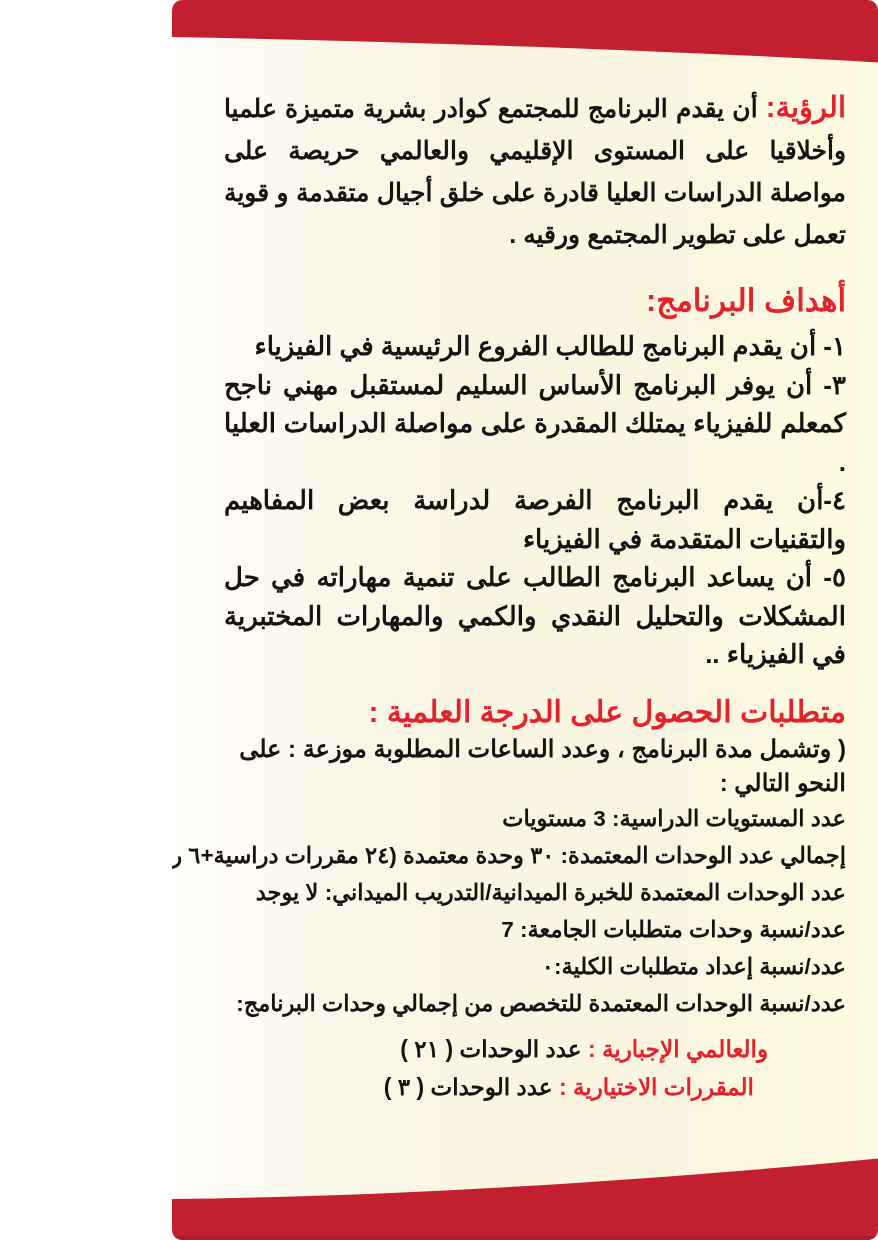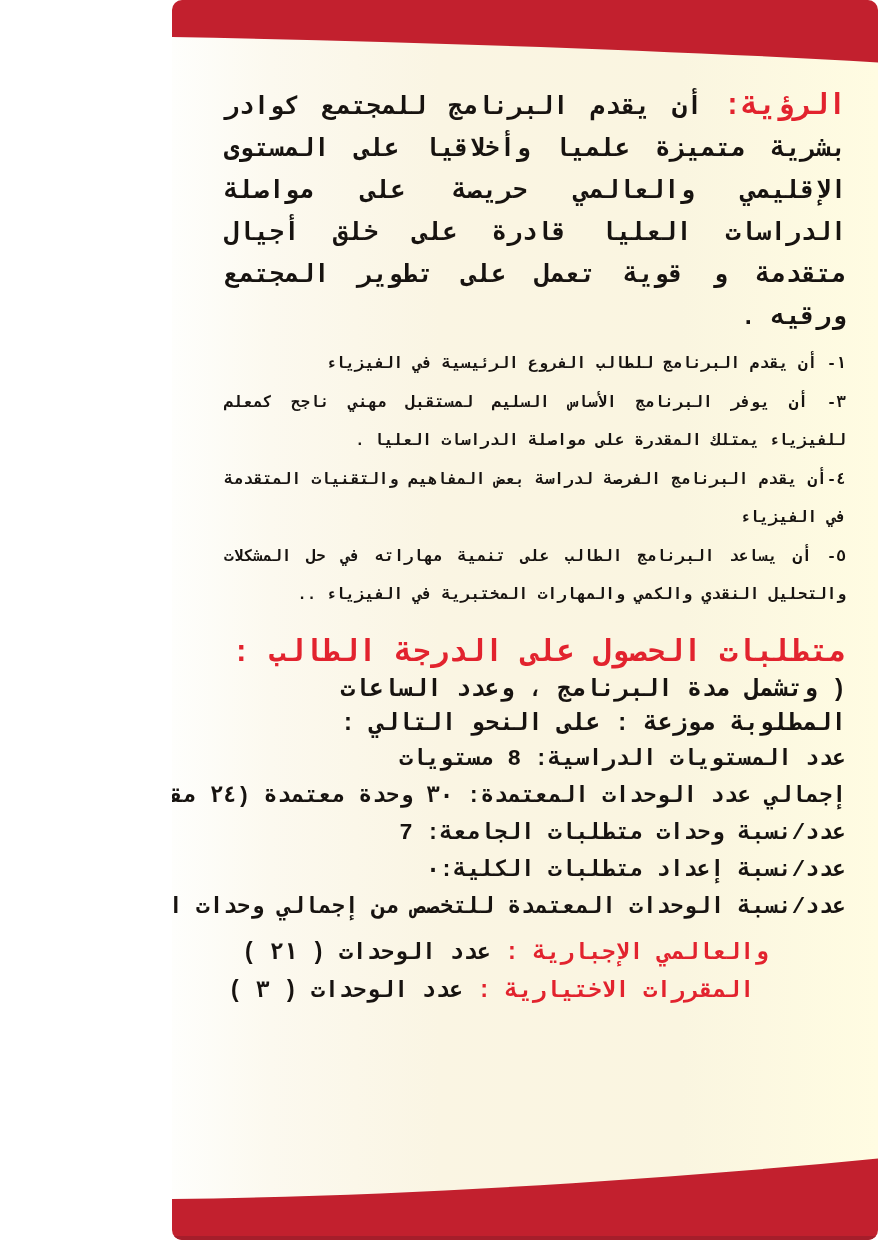--- a/index.html
+++ b/index.html
@@ -1,21 +1,21 @@
 <!DOCTYPE html>
 <html lang="ar" dir="rtl"><head>
 <meta charset="utf-8">
 <style>
   html,body{margin:0;padding:0;background:#ffffff;}
   .page{
     position:relative;
     width:706px;height:1240px;
     overflow:hidden;
     background:linear-gradient(90deg,#fefefc 0%,#fcf9ef 14%,#faf5e3 38%,#faf5e0 72%,#fffce2 100%);
-    font-family:Liberation Mono, monospace;
+    font-family:Liberation Sans, sans-serif;
     direction:rtl;
     border-radius:10px;
   }
   .ribbon{position:absolute;left:0;width:878px;display:block;}
   .ribbon-top{top:0;}
   .ribbon-bottom{bottom:0;}
   .content{
     position:absolute;top:80px;right:0;left:0;
     padding:0 32px 0 52px;
     color:#171310;
@@ -24,21 +24,21 @@
   }
   .para{margin:0;font-size:25px;line-height:42px;text-align:justify;text-justify:inter-word;}
   .vision-para{margin-top:6px;}
   .mission-para{margin-top:30px;}
   .red{color:#e2232e;}
   .sec-label{font-size:29px;}
   .sec-heading{margin:0;font-size:31px;line-height:40px;color:#e2232e;}
   .objectives-heading{margin-top:26px;}
   .objectives-list{
     margin:6px 0 0 0;padding:0;list-style:none;
-    font-size:16px;line-height:38.5px;
+    font-size:26px;line-height:38.5px;
   }
   .objectives-list li{text-align:justify;text-justify:inter-word;}
   .requirements-heading{margin-top:18px;font-size:30px;}
   .req-intro{margin-top:0;font-size:24px;line-height:34px;}
   .req-lines{font-size:22.5px;line-height:37px;}
   .req-line{white-space:nowrap;}
   .course-lines{margin-top:8px;font-size:23px;line-height:38px;}
   .course-line{white-space:nowrap;}
   .indent-1{padding-right:78px;}
   .indent-2{padding-right:92px;}
@@ -58,35 +58,37 @@
   </svg>
 
   <div class="content">
 
     <p class="para vision-para">
       <span class="red sec-label">الرؤية:</span>
       <span>أن يقدم البرنامج للمجتمع كوادر بشرية متميزة علميا وأخلاقيا على المستوى الإقليمي والعالمي حريصة على مواصلة الدراسات العليا قادرة على خلق أجيال متقدمة و قوية تعمل على تطوير المجتمع ورقيه .</span>
     </p>
 
 
+    <h2 class="sec-heading objectives-heading">أهداف البرنامج:</h2>
 
     <ul class="objectives-list">
       <li>١- أن يقدم البرنامج للطالب الفروع الرئيسية في الفيزياء</li>
       <li>٣- أن يوفر البرنامج الأساس السليم لمستقبل مهني ناجح كمعلم للفيزياء يمتلك المقدرة على مواصلة الدراسات العليا .</li>
       <li>٤-أن يقدم البرنامج الفرصة لدراسة بعض المفاهيم والتقنيات المتقدمة في الفيزياء</li>
       <li>٥- أن يساعد البرنامج الطالب على تنمية مهاراته في حل المشكلات والتحليل النقدي والكمي والمهارات المختبرية في الفيزياء ..</li>
     </ul>
 
-    <h2 class="sec-heading requirements-heading">متطلبات الحصول على الدرجة الطالب :</h2>
+    <h2 class="sec-heading requirements-heading">متطلبات الحصول على الدرجة العلمية :</h2>
 
     <div class="req-intro">( وتشمل مدة البرنامج ، وعدد الساعات المطلوبة موزعة : على النحو التالي :</div>
 
     <div class="req-lines">
-      <div class="req-line">عدد المستويات الدراسية: 8 مستويات</div>
+      <div class="req-line">عدد المستويات الدراسية: 3 مستويات</div>
       <div class="req-line">إجمالي عدد الوحدات المعتمدة: ٣٠ وحدة معتمدة (٢٤ مقررات دراسية+٦ رسالة مصغرة)</div>
+      <div class="req-line">عدد الوحدات المعتمدة للخبرة الميدانية/التدريب الميداني: لا يوجد</div>
       <div class="req-line">عدد/نسبة وحدات متطلبات الجامعة: 7</div>
       <div class="req-line">عدد/نسبة إعداد متطلبات الكلية:٠</div>
       <div class="req-line">عدد/نسبة الوحدات المعتمدة للتخصص من إجمالي وحدات البرنامج:</div>
     </div>
 
     <div class="course-lines">
       <div class="course-line indent-1">
         <span class="red">والعالمي الإجبارية :</span>
         <span>عدد الوحدات  ( ٢١ )</span>
       </div>

